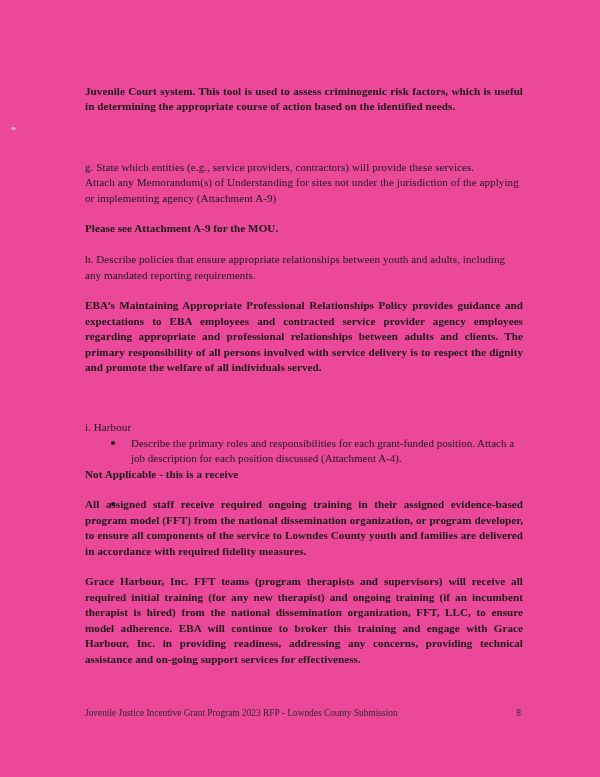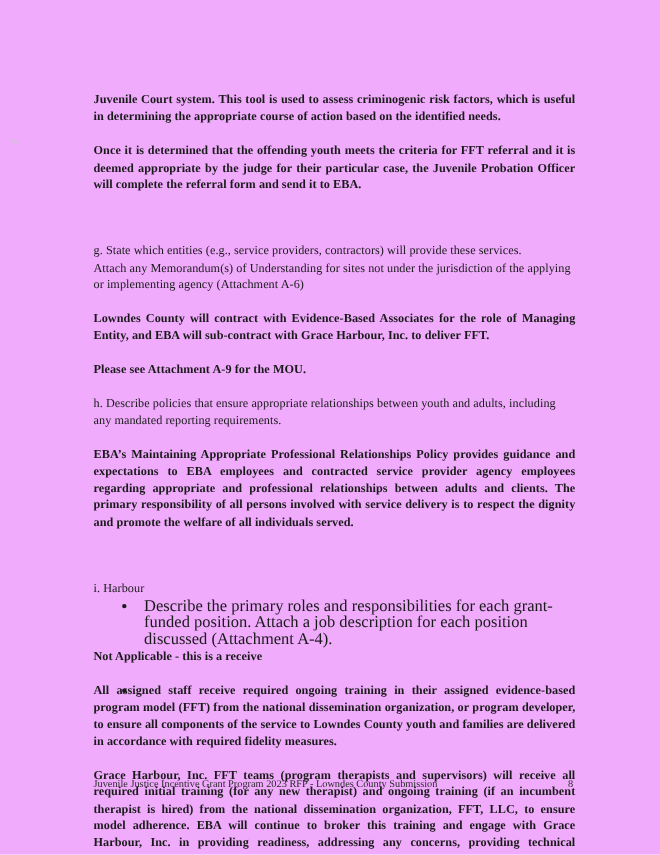--- a/index.html
+++ b/index.html
@@ -15,21 +15,21 @@
     font-family: "Liberation Serif", "DejaVu Serif", serif;
     color: #1a1a1a;
     position: relative;
     -webkit-font-smoothing: antialiased;
   }
 
   
   #page {
     position: absolute;
     inset: 0;
-    background: #f0abfc;
+    background: #ec4899;
   }
 
   
   .margin-speck {
     position: absolute;
     left: 11px;
     top: 127px;
     width: 5px;
     height: 3px;
     background: #c9c9c9;
@@ -68,21 +68,21 @@
 
   
   ul.bullets {
     margin: 0;
     padding: 0;
     list-style: none;
   }
   ul.bullets li {
     position: relative;
     padding-left: 46px;
-    font-size: 15px;
+    font-size: 11px;
     line-height: 15.4px;
     text-align: left;
   }
   ul.bullets li .bullet-dot {
     position: absolute;
     left: 26px;
     top: 5px;
     width: 4px;
     height: 4px;
     background: #1a1a1a;
@@ -110,27 +110,25 @@
 <body>
 
 <div id="page">
 
   <span class="margin-speck"></span>
 
   <div id="content">
 
     <p class="bold block">Juvenile Court system.  This tool is used to assess criminogenic risk factors, which is useful in determining the appropriate course of action based on the identified needs.</p>
 
-    <p class="bold block">Once it is determined that the offending youth meets the criteria for FFT referral and it is deemed appropriate by the judge for their particular case, the Juvenile Probation Officer will complete the referral form and send it to EBA.</p>
 
     <p class="plain block tight">g. State which entities (e.g., service providers, contractors) will provide these services.</p>
 
-    <p class="plain block">Attach any Memorandum(s) of Understanding for sites not under the jurisdiction of the applying or implementing agency (Attachment A-6)</p>
+    <p class="plain block">Attach any Memorandum(s) of Understanding for sites not under the jurisdiction of the applying or implementing agency (Attachment A-9)</p>
 
-    <p class="bold block">Lowndes County will contract with Evidence-Based Associates for the role of Managing Entity, and EBA will sub-contract with Grace Harbour, Inc. to deliver FFT.</p>
 
     <p class="bold block">Please see Attachment A-9 for the MOU.</p>
 
     <p class="plain block">h. Describe policies that ensure appropriate relationships between youth and adults, including any mandated reporting requirements.</p>
 
     <p class="bold block">EBA’s Maintaining Appropriate Professional Relationships Policy provides guidance and expectations to EBA employees and contracted service provider agency employees regarding appropriate and professional relationships between adults and clients. The primary responsibility of all persons involved with service delivery is to respect the dignity and promote the welfare of all individuals served.</p>
 
     <p class="plain block tight">i. Harbour</p>
 
     <ul class="bullets block">

